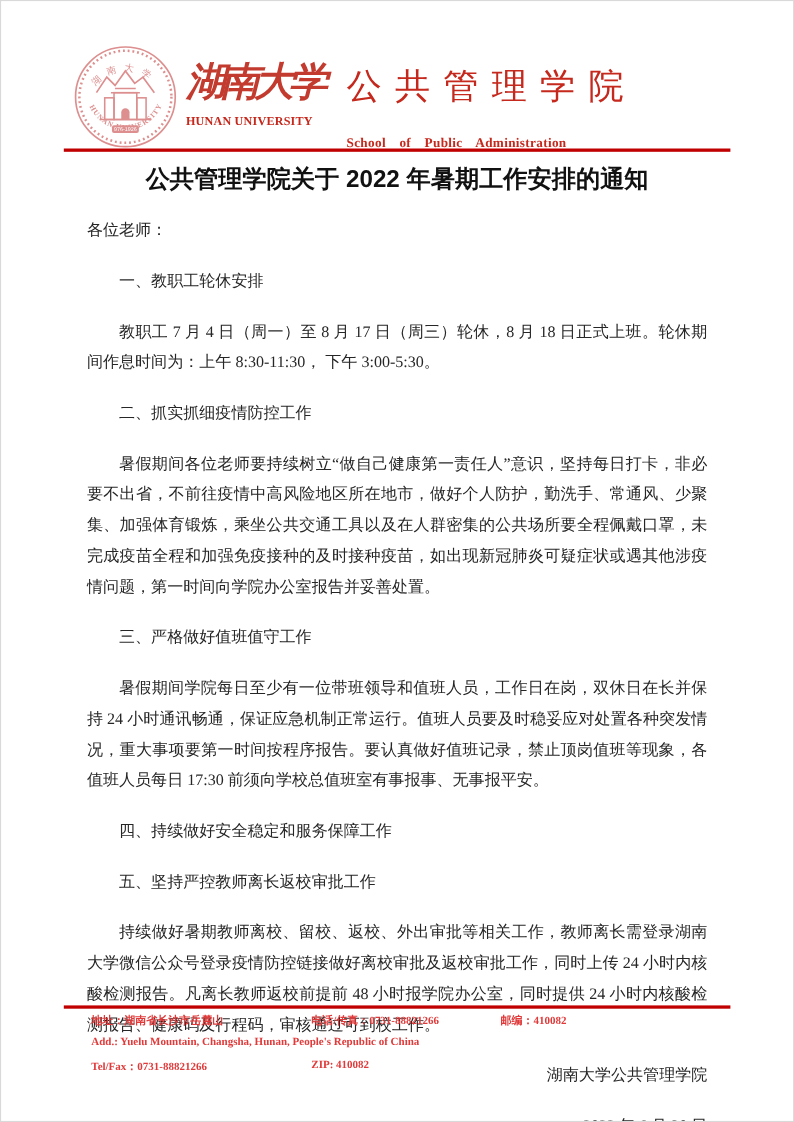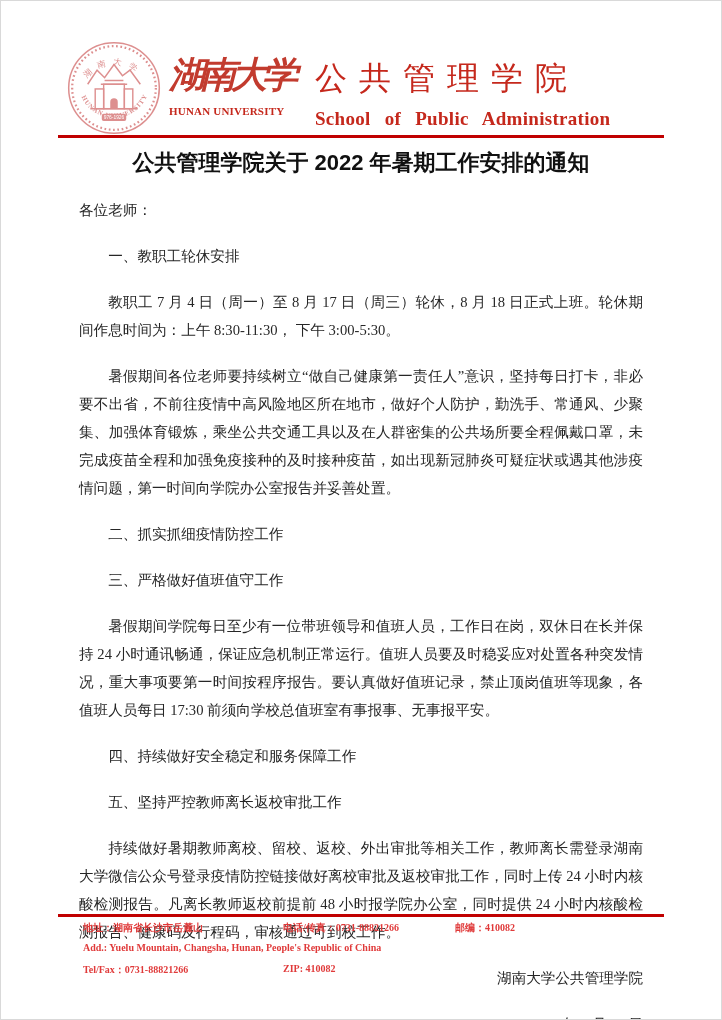--- a/index.html
+++ b/index.html
@@ -23,21 +23,21 @@
     letter-spacing:0.2px; white-space:nowrap;
     font-family:"Liberation Serif",serif;
   }
   .school-block { position:absolute; left:314px; top:52px; }
   .school-cn {
     font-size:32px; line-height:50px; color:#c5281c; letter-spacing:12px;
     white-space:nowrap; font-family:"Liberation Sans","DejaVu Sans",sans-serif;
     font-weight:500;
   }
   .school-en {
-    margin-top:5px; font-size:19px; font-weight:bold; color:#c5281c;
+    margin-top:20px; font-size:12px; font-weight:bold; color:#c5281c;
     word-spacing:9px; letter-spacing:0.3px; white-space:nowrap;
     font-family:"Liberation Serif",serif;
   }
   .rule { position:absolute; left:57px; right:57px; height:3px; background:#c00000; }
   .rule-top { top:134px; }
   .rule-bottom { top:913px; }
 
   
   .doc { position:absolute; left:60px; right:60px; top:143px; color:#262626; }
   .doc-title {
@@ -110,22 +110,22 @@
     <div class="rule rule-top"></div>
   </div>
 
   <div class="doc">
     <h1 class="doc-title">公共管理学院关于 2022 年暑期工作安排的通知</h1>
 
     <p class="salutation">各位老师：</p>
 
     <p>一、教职工轮休安排</p>
     <p>教职工 7 月 4 日（周一）至 8 月 17 日（周三）轮休，8 月 18 日正式上班。轮休期间作息时间为：上午 8:30-11:30， 下午 3:00-5:30。</p>
+    <p>二、抓实抓细疫情防控工作</p>
     <p>暑假期间各位老师要持续树立“做自己健康第一责任人”意识，坚持每日打卡，非必要不出省，不前往疫情中高风险地区所在地市，做好个人防护，勤洗手、常通风、少聚集、加强体育锻炼，乘坐公共交通工具以及在人群密集的公共场所要全程佩戴口罩，未完成疫苗全程和加强免疫接种的及时接种疫苗，如出现新冠肺炎可疑症状或遇其他涉疫情问题，第一时间向学院办公室报告并妥善处置。</p>
-    <p>二、抓实抓细疫情防控工作</p>
     <p>三、严格做好值班值守工作</p>
     <p>暑假期间学院每日至少有一位带班领导和值班人员，工作日在岗，双休日在长并保持 24 小时通讯畅通，保证应急机制正常运行。值班人员要及时稳妥应对处置各种突发情况，重大事项要第一时间按程序报告。要认真做好值班记录，禁止顶岗值班等现象，各值班人员每日 17:30 前须向学校总值班室有事报事、无事报平安。</p>
     <p>四、持续做好安全稳定和服务保障工作</p>
     <p>五、坚持严控教师离长返校审批工作</p>
     <p>持续做好暑期教师离校、留校、返校、外出审批等相关工作，教师离长需登录湖南大学微信公众号登录疫情防控链接做好离校审批及返校审批工作，同时上传 24 小时内核酸检测报告。凡离长教师返校前提前 48 小时报学院办公室，同时提供 24 小时内核酸检测报告、健康码及行程码，审核通过可到校工作。</p>
 
     <p class="sig">湖南大学公共管理学院</p>
     <p class="sig">2022 年 6 月 30 日</p>
   </div>
 

